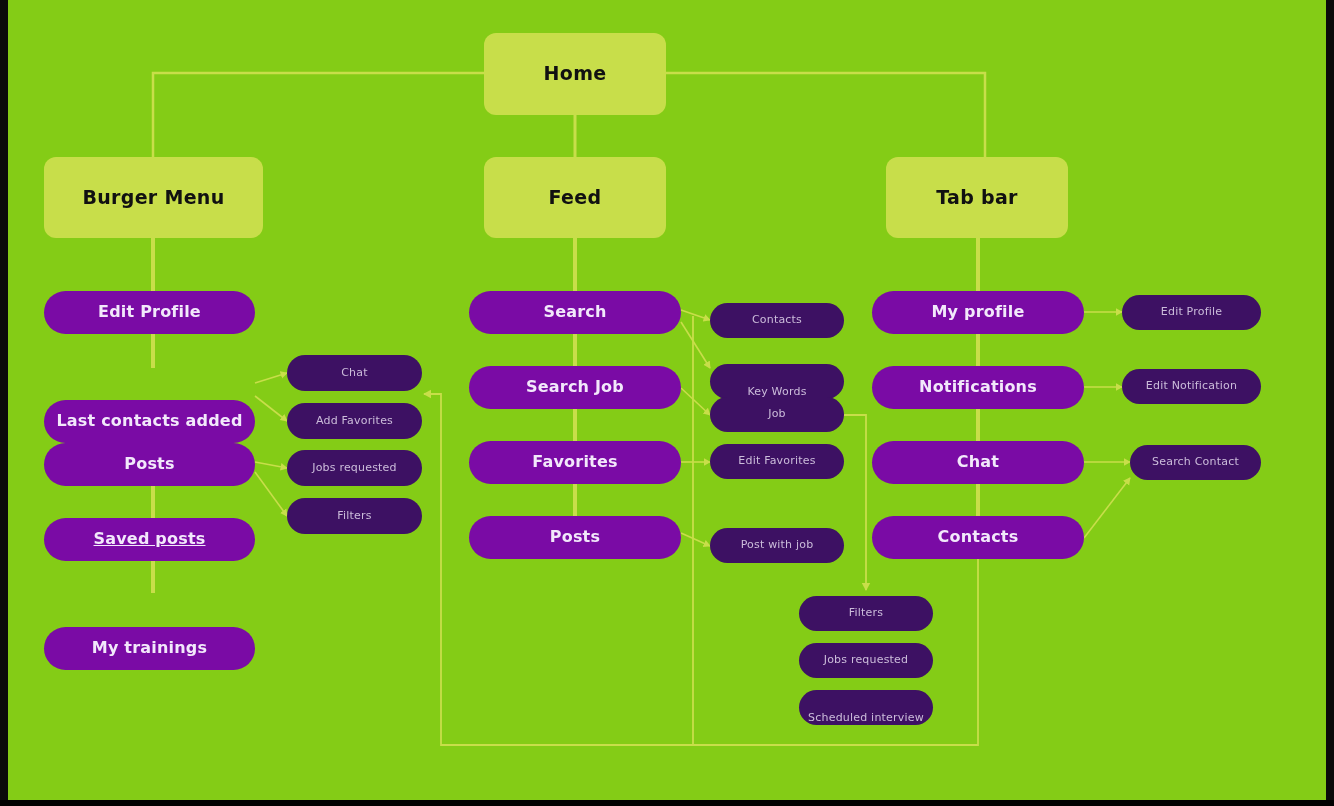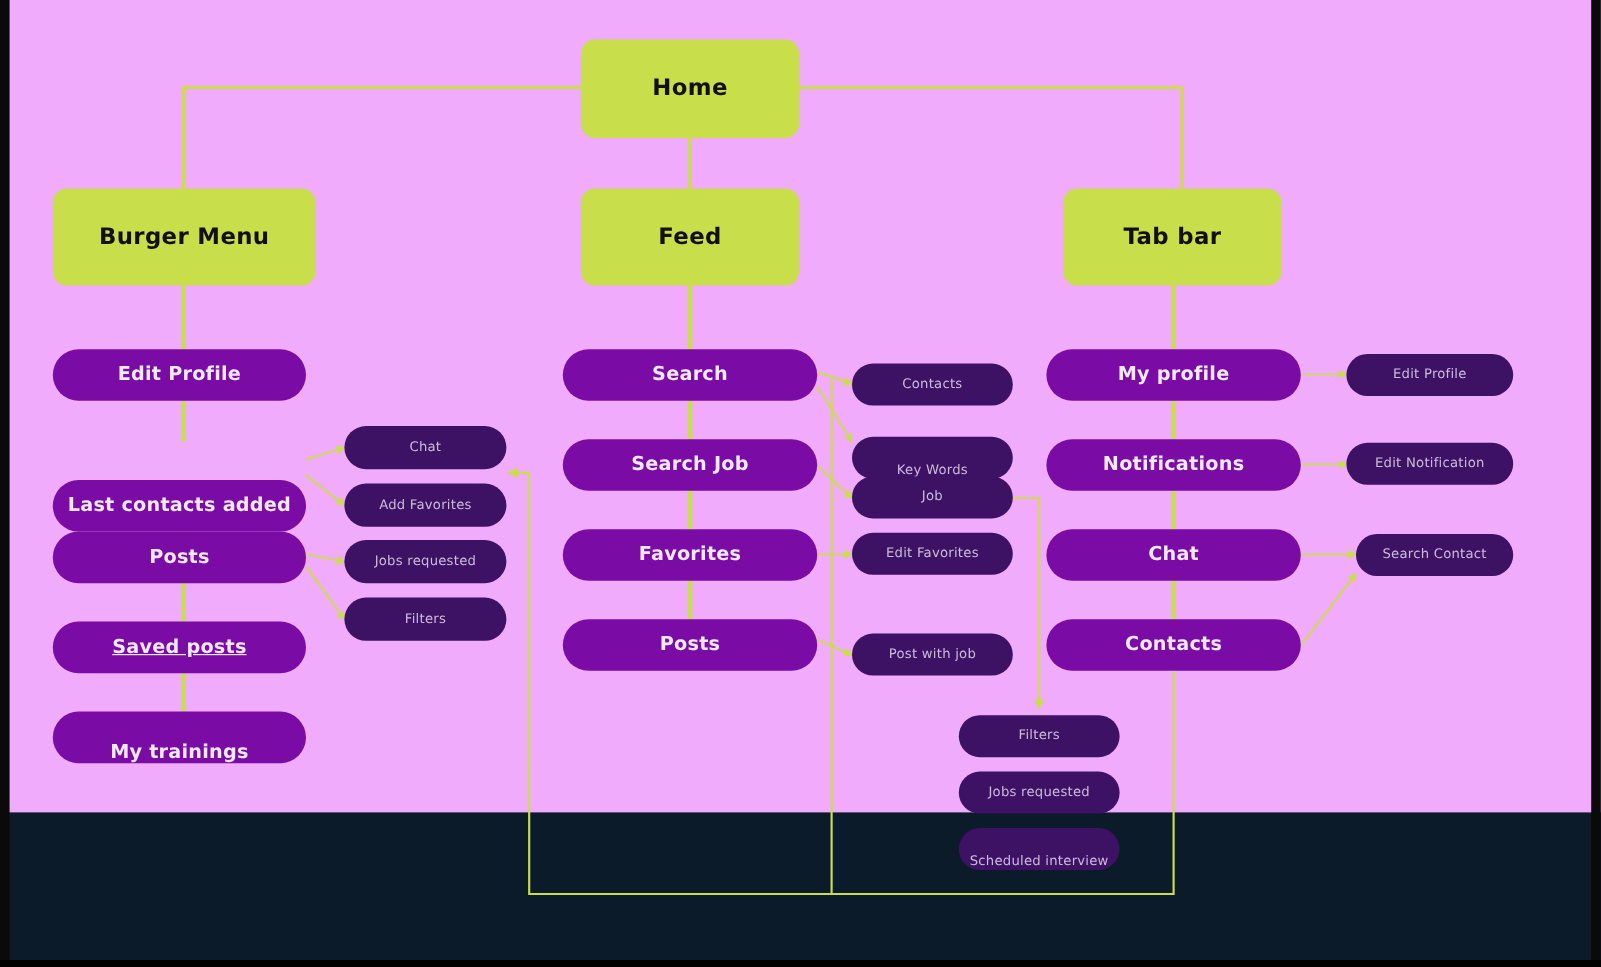--- a/index.html
+++ b/index.html
@@ -9,22 +9,22 @@
   }
   body {
     width: 1334px;
     height: 806px;
     overflow: hidden;
     font-family: "DejaVu Sans", sans-serif;
   }
   #canvas {
     position: relative;
     width: 1334px;
-    height: 677px;
-    background: #f0abfc;
+    height: 806px;
+    background: #84cc16;
     box-sizing: border-box;
   }
   .edge-strip-left {
     position: absolute;
     left: 0; top: 0;
     width: 8px; height: 806px;
     background: #0a0a0a;
   }
   .edge-strip-right {
     position: absolute;
@@ -164,21 +164,21 @@
       </div>
       <div class="node secondary" style="left: 44px; top: 368px; width: 211px; height: 43px; margin-top: 32px;">
         <span>Last contacts added</span>
       </div>
       <div class="node secondary" style="left: 44px; top: 443px; width: 211px; height: 43px;">
         <span>Posts</span>
       </div>
       <div class="node secondary" style="left: 44px; top: 518px; width: 211px; height: 43px; text-decoration: underline;">
         <span>Saved posts</span>
       </div>
-      <div class="node secondary" style="left: 44px; top: 593px; width: 211px; height: 43px; align-items: flex-end;">
+      <div class="node secondary" style="left: 44px; top: 627px; width: 211px; height: 43px;">
         <span>My trainings</span>
       </div>
       <div class="node tertiary" style="left: 287px; top: 355px; width: 135px; height: 36px;">
         <span>Chat</span>
       </div>
       <div class="node tertiary" style="left: 287px; top: 403px; width: 135px; height: 36px;">
         <span>Add Favorites</span>
       </div>
       <div class="node tertiary" style="left: 287px; top: 450px; width: 135px; height: 36px;">
         <span>Jobs requested</span>

